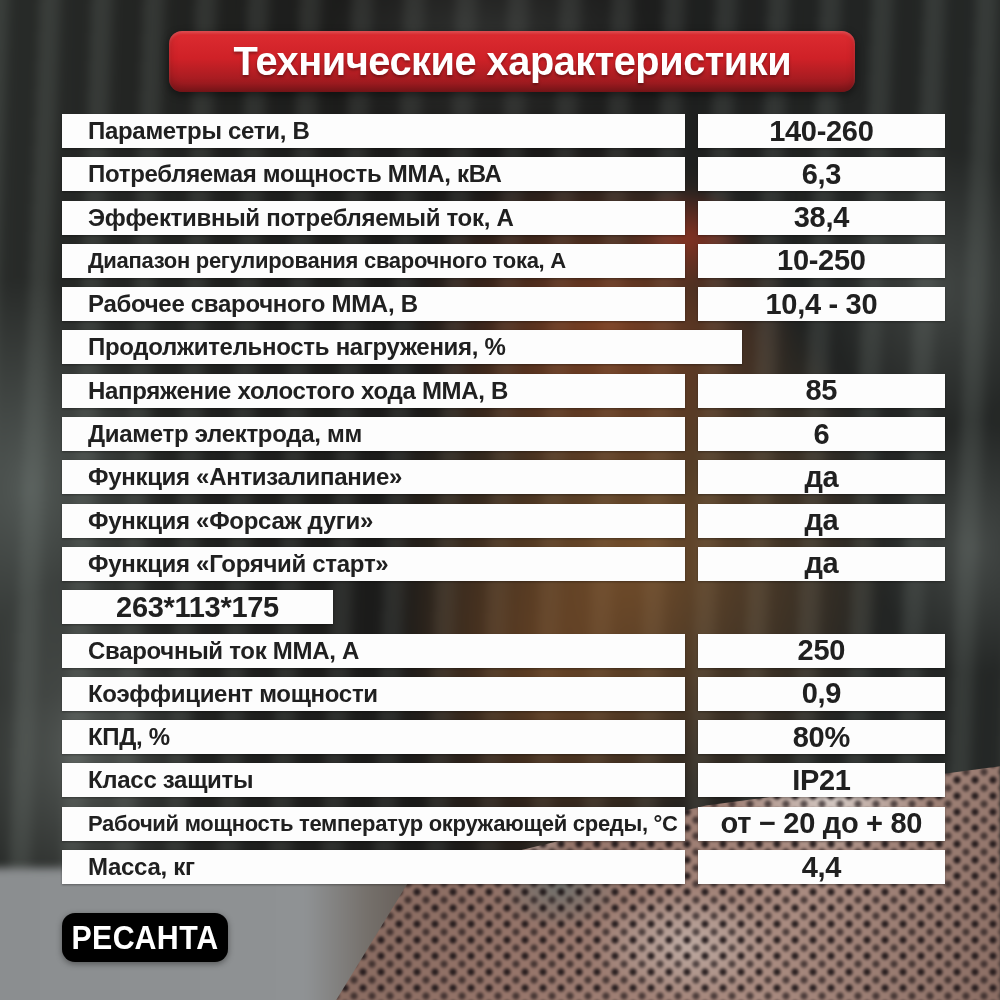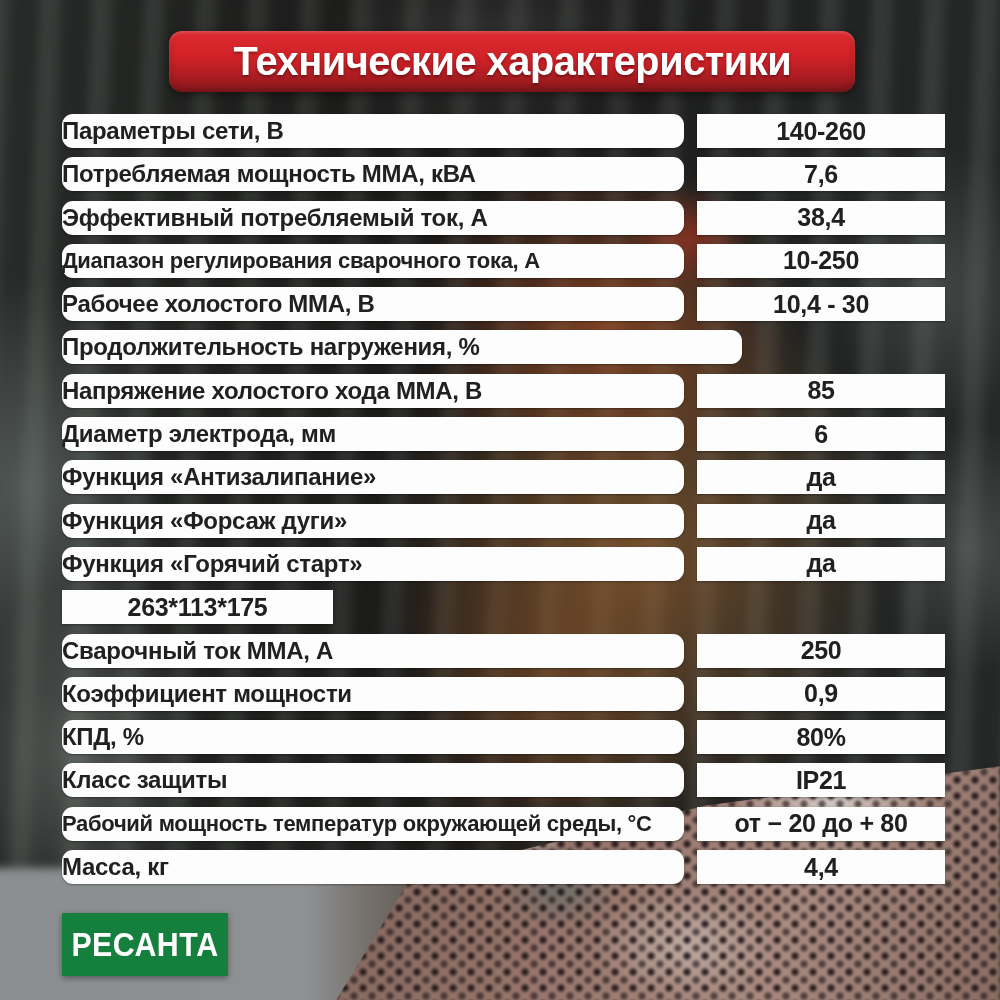--- a/index.html
+++ b/index.html
@@ -60,28 +60,28 @@
     transform:scaleX(.97);
   }
   
   .table{position:absolute;left:62px;top:114px;width:883px;}
   .row{display:flex;gap:13px;height:34px;margin-bottom:9.3px;}
   .cell{
     background:#fdfdfd;display:flex;align-items:center;
     box-shadow:0 1px 2px rgba(0,0,0,.35);
     color:#202020;font-weight:700;
   }
-  .cell.param{width:680px;box-sizing:border-box;
-    font-size:24px;letter-spacing:-.3px;white-space:nowrap;border-radius:11px;}
-  .cell.value{width:271px;justify-content:center;font-size:25px;letter-spacing:-.3px;}
+  .cell.param{width:680px;padding-left:26px;box-sizing:border-box;
+    font-size:24px;letter-spacing:-.3px;white-space:nowrap;}
+  .cell.value{width:271px;justify-content:center;font-size:29px;letter-spacing:-.3px;}
   .row.small .cell.param{font-size:22px;}
   
   .logo{
-    position:absolute;left:62px;top:913px;width:166px;height:63px;
-    background:#15803d;border-radius:0;
+    position:absolute;left:62px;top:913px;width:166px;height:49px;
+    background:#000000;border-radius:13px;
     display:flex;align-items:center;justify-content:center;
     box-shadow:0 2px 6px rgba(0,0,0,.4);
   }
   .logo span{
     color:#fff;font-size:33px;font-weight:700;letter-spacing:.5px;
     transform:scaleX(.92);white-space:nowrap;
   }
 </style>
 </head>
 <body>
@@ -98,32 +98,32 @@
     <span>Технические характеристики</span>
   </div>
 
   <div class="table" id="specs-table">
       <div class="row">
         <div class="cell param">Параметры сети, В</div>
         <div class="cell value">140-260</div>
       </div>
       <div class="row">
         <div class="cell param">Потребляемая мощность ММА, кВА</div>
-        <div class="cell value">7,6</div>
+        <div class="cell value">6,3</div>
       </div>
       <div class="row">
         <div class="cell param">Эффективный потребляемый ток, А</div>
         <div class="cell value">38,4</div>
       </div>
       <div class="row small">
         <div class="cell param">Диапазон регулирования сварочного тока, А</div>
         <div class="cell value">10-250</div>
       </div>
       <div class="row">
-        <div class="cell param">Рабочее холостого ММА, В</div>
+        <div class="cell param">Рабочее сварочного ММА, В</div>
         <div class="cell value">10,4 - 30</div>
       </div>
       <div class="row">
         <div class="cell param">Продолжительность нагружения, %</div>
       </div>
       <div class="row">
         <div class="cell param">Напряжение холостого хода ММА, В</div>
         <div class="cell value">85</div>
       </div>
       <div class="row">

